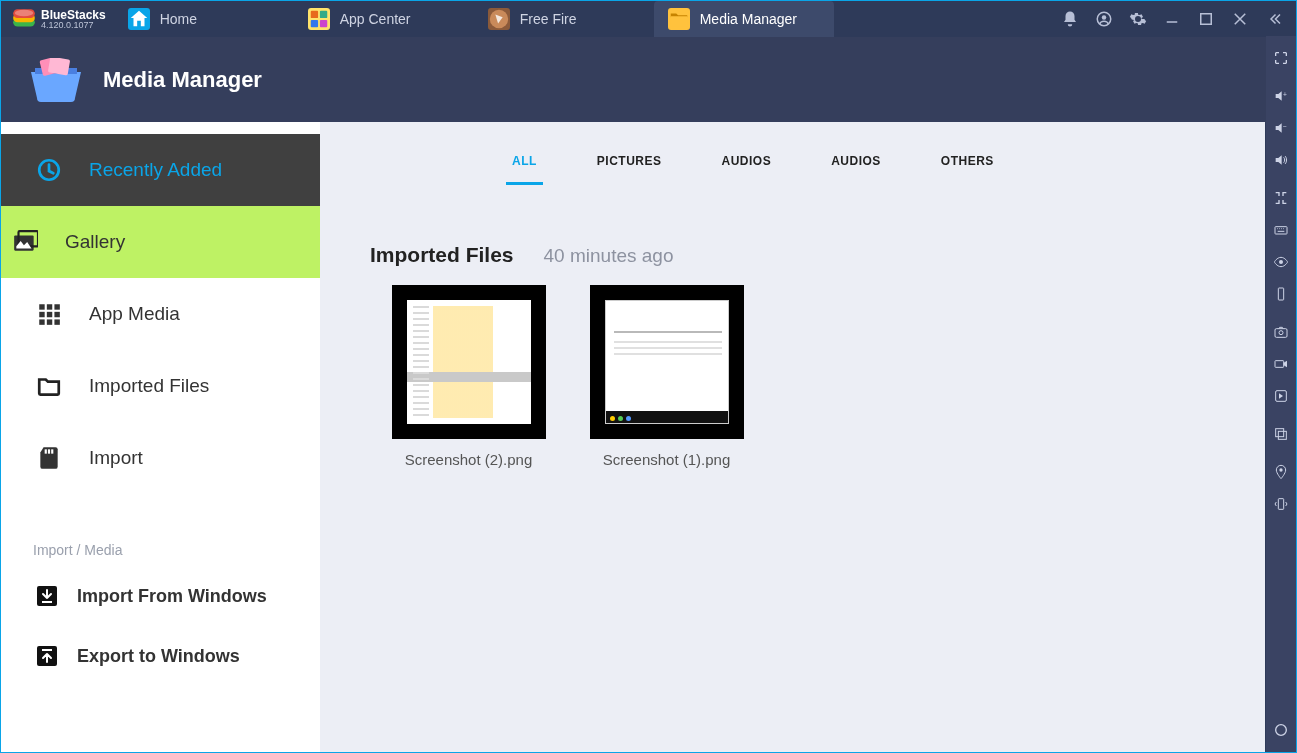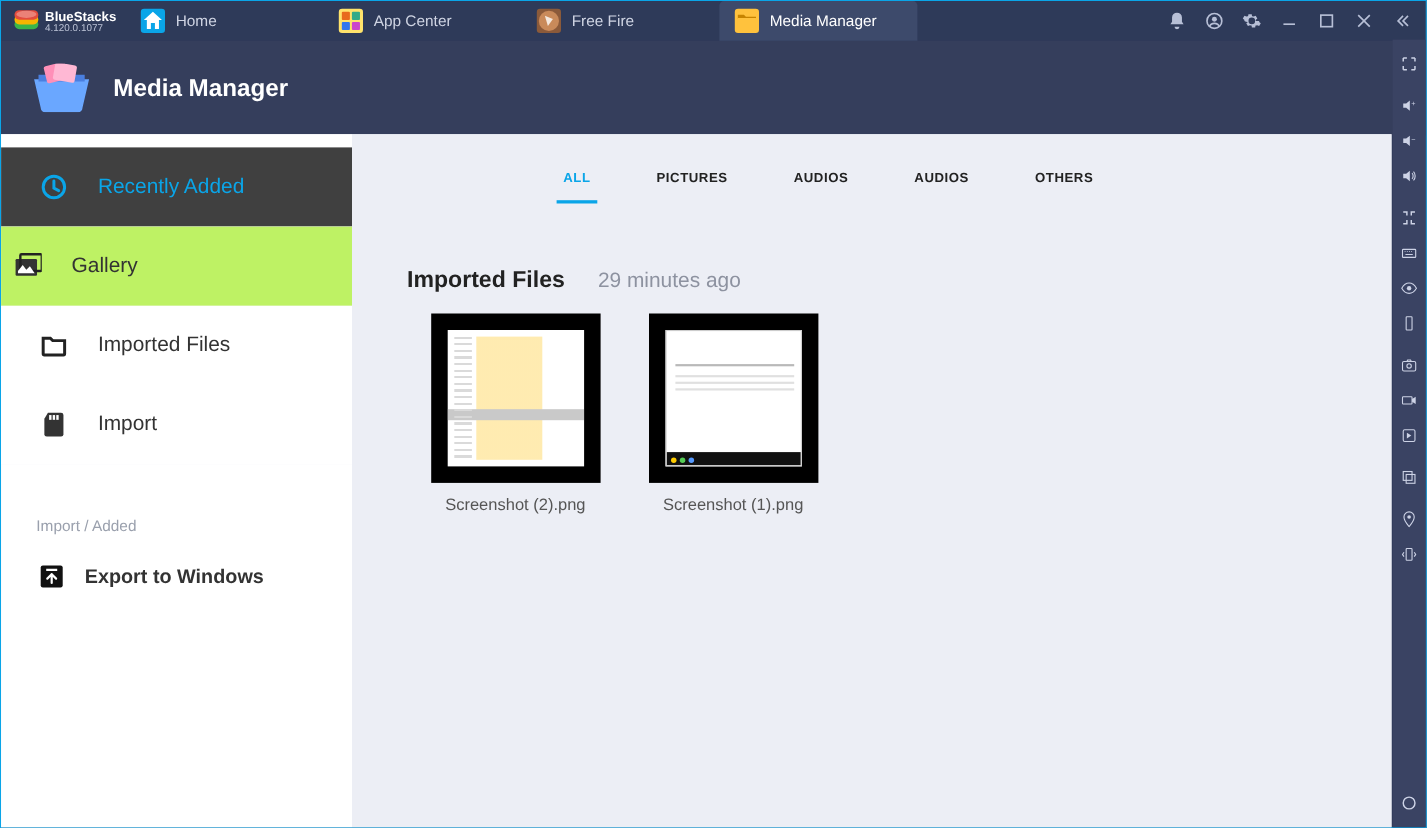--- a/index.html
+++ b/index.html
@@ -207,38 +207,64 @@
               <rect x="2" y="6" width="18" height="14" rx="1"></rect>
               <rect x="6" y="2" width="18" height="14" rx="1" fill="none" stroke="#222" stroke-width="2"></rect>
               <path d="M4 16l4-5 3 4 3-3 4 6H4z" fill="#fff"></path>
             </svg>
           </span>
       <span>Gallery</span>
     </div>
     <div class="row" style="background:#fff;">
       <span class="ico">
             <svg viewBox="0 0 24 24">
+              <rect x="3" y="3" width="5" height="5"></rect>
+              <rect x="10" y="3" width="5" height="5"></rect>
+              <rect x="17" y="3" width="5" height="5"></rect>
+              <rect x="3" y="10" width="5" height="5"></rect>
+              <rect x="10" y="10" width="5" height="5"></rect>
+              <rect x="17" y="10" width="5" height="5"></rect>
+              <rect x="3" y="17" width="5" height="5"></rect>
+              <rect x="10" y="17" width="5" height="5"></rect>
+              <rect x="17" y="17" width="5" height="5"></rect>
+            </svg>
+          </span>
+      <span>App Media</span>
+    </div>
+    <div class="row" style="background:#fff;">
+      <span class="ico">
+            <svg viewBox="0 0 24 24">
               <path d="M3 6h6l2 2h10v11a1 1 0 0 1-1 1H4a1 1 0 0 1-1-1z" fill="none" stroke="#222" stroke-width="2.5"></path>
             </svg>
           </span>
       <span>Imported Files</span>
     </div>
     <div class="row" style="background:#fff;">
       <span class="ico">
             <svg viewBox="0 0 24 24">
               <path d="M7 2h11a2 2 0 0 1 2 2v16a2 2 0 0 1-2 2H6a2 2 0 0 1-2-2V7z"></path>
               <rect x="8" y="4" width="2" height="4" fill="#fff"></rect>
               <rect x="11" y="4" width="2" height="4" fill="#fff"></rect>
               <rect x="14" y="4" width="2" height="4" fill="#fff"></rect>
             </svg>
           </span>
       <span>Import</span>
     </div>
     </div>
-    <div class="sep-lbl">Import / Added</div>
+    <div class="sep-lbl">Import / Media</div>
+    <div class="row import">
+      <span class="ico">
+          <svg viewBox="0 0 24 24">
+            <rect x="2" y="2" width="20" height="20" rx="2" fill="#111"></rect>
+            <path d="M12 6v8m0 0l-4-4m4 4l4-4" stroke="#fff" stroke-width="2" fill="none" stroke-linecap="round"></path>
+            <path d="M7 18h10" stroke="#fff" stroke-width="2"></path>
+          </svg>
+        </span>
+      <span>Import From Windows</span>
+    </div>
     <div class="row export">
       <span class="ico">
           <svg viewBox="0 0 24 24">
             <rect x="2" y="2" width="20" height="20" rx="2" fill="#111"></rect>
             <path d="M12 18v-8m0 0l-4 4m4-4l4 4" stroke="#fff" stroke-width="2" fill="none" stroke-linecap="round"></path>
             <path d="M7 6h10" stroke="#fff" stroke-width="2"></path>
           </svg>
         </span>
       <span>Export to Windows</span>
     </div>
@@ -249,21 +275,21 @@
       <div class="ft active">ALL</div>
       <div class="ft">PICTURES</div>
       <div class="ft">AUDIOS</div>
       <div class="ft">AUDIOS</div>
       <div class="ft">OTHERS</div>
     </div>
 
     <div class="section">
       <div class="sec-head">
         <span class="t">Imported Files</span>
-        <span class="ts">29 minutes ago</span>
+        <span class="ts">40 minutes ago</span>
       </div>
       <div class="thumbs">
         <div class="thumb">
           <div class="img">
               <div class="inner spread">
                 <div class="greybar"></div>
               </div>
             </div>
           <span class="lbl">Screenshot (2).png</span>
         </div>

